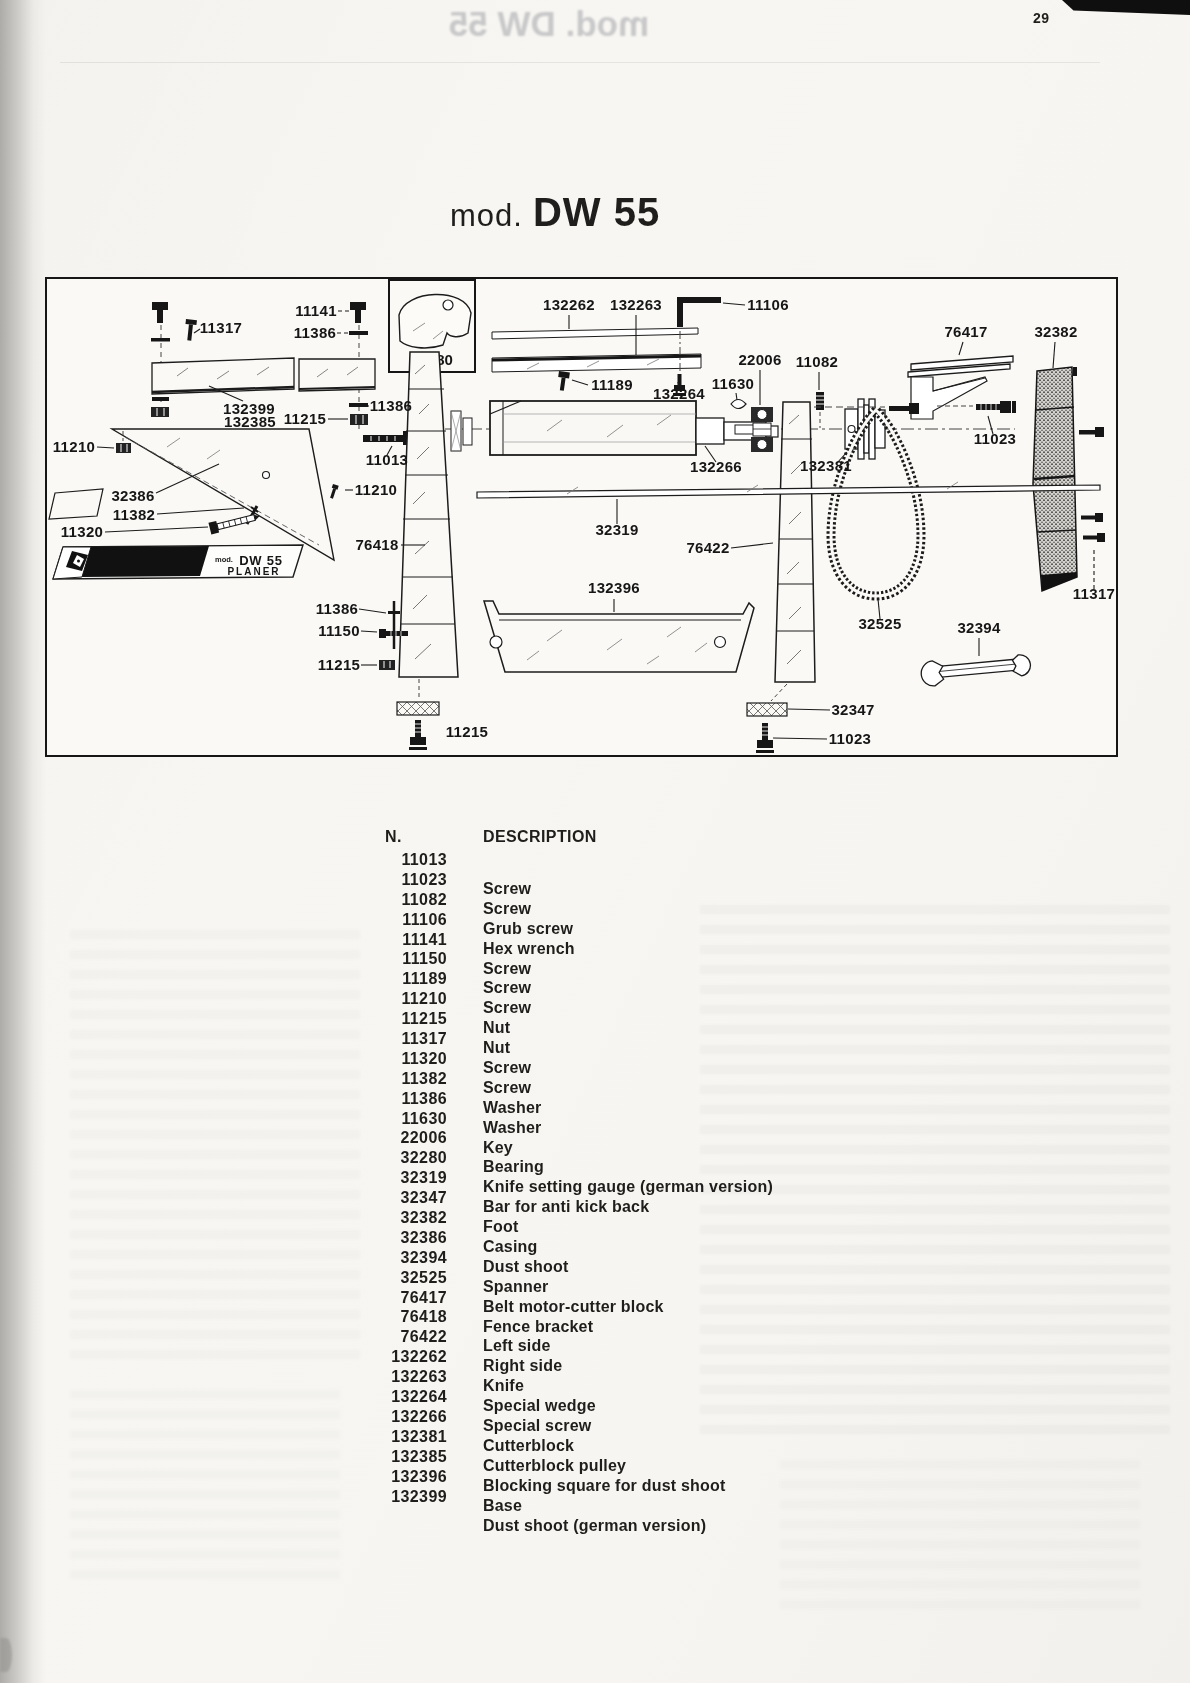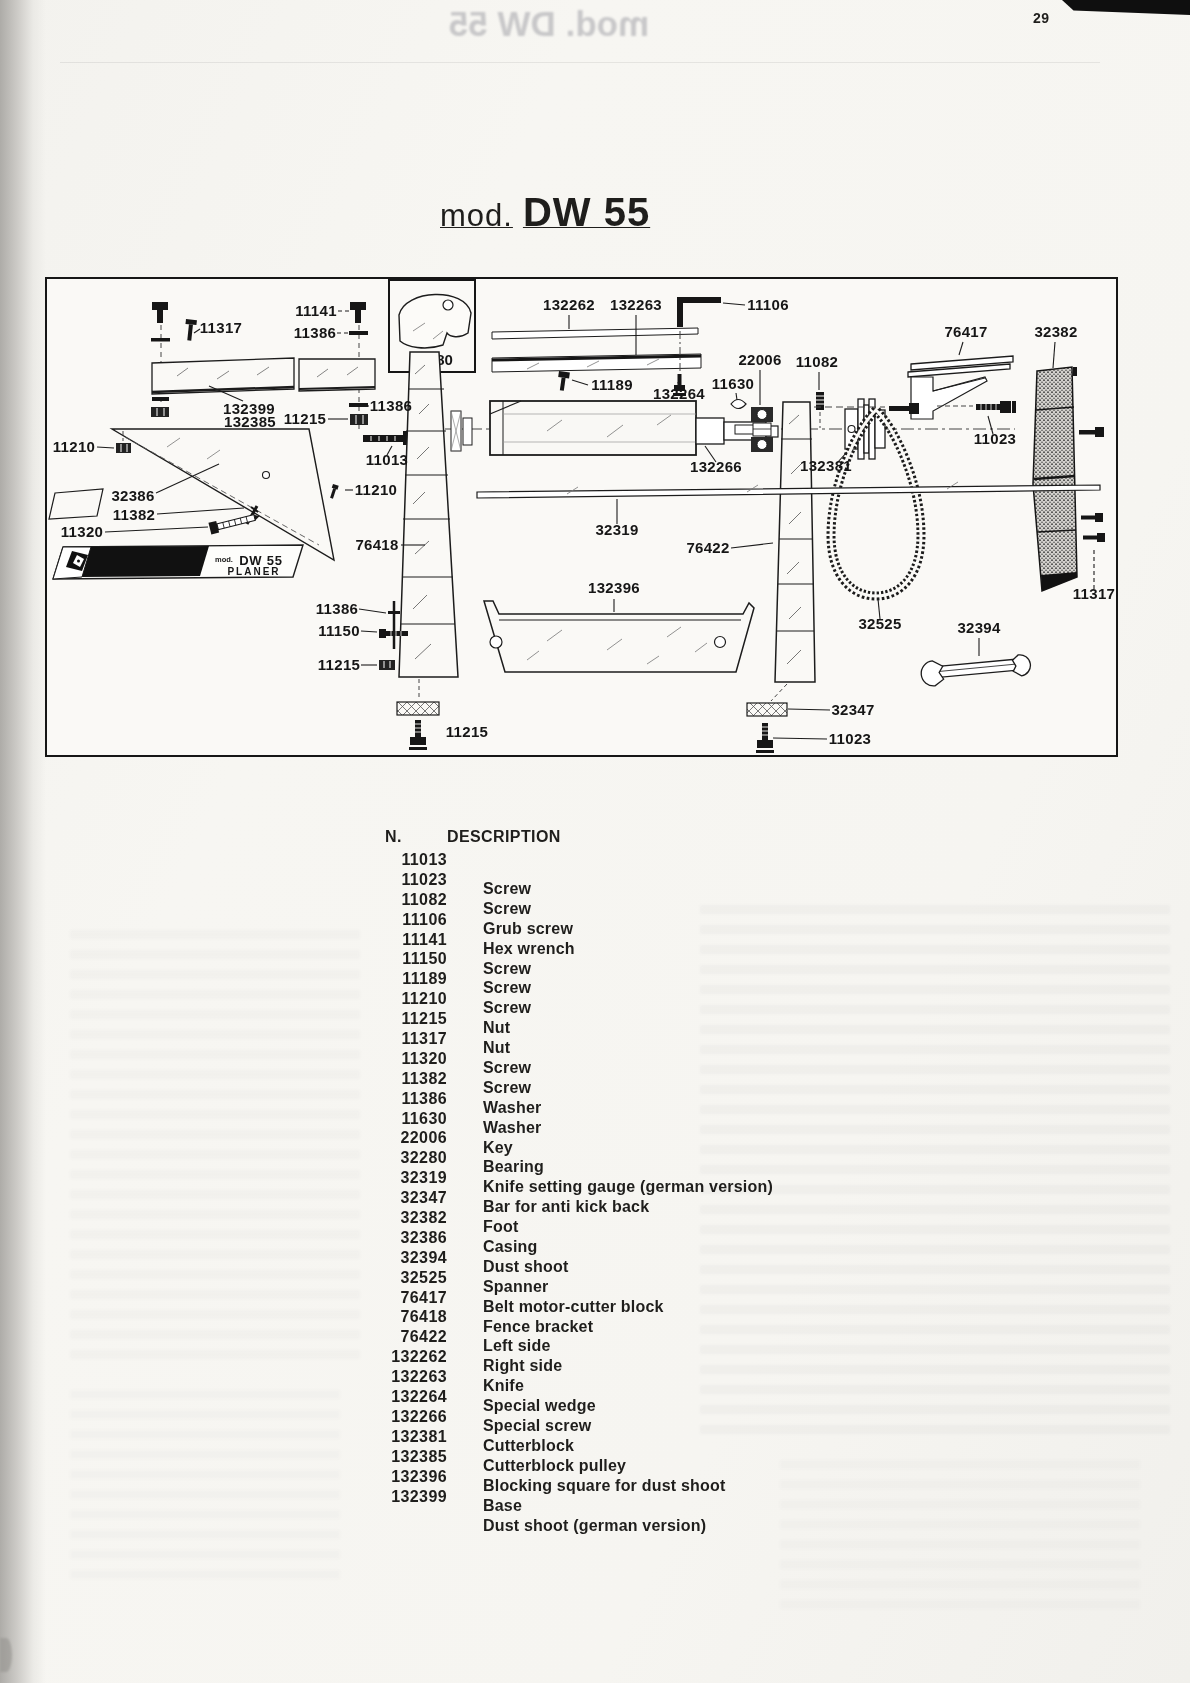--- a/index.html
+++ b/index.html
@@ -19,35 +19,35 @@
   .page-number{position:absolute;left:1033px;top:10px;font-size:14px;font-weight:700;letter-spacing:.5px;}
   .bleed-title{position:absolute;left:424px;top:4px;width:250px;text-align:center;
     font-size:35px;font-weight:700;color:#a2a2a8;opacity:.55;filter:blur(1.3px);
     transform:scaleX(-1);}
   .bleed-block{position:absolute;filter:blur(1.8px);opacity:.55;
     background:repeating-linear-gradient(180deg,rgba(70,70,80,.07) 0 9px,rgba(0,0,0,0) 9px 20px);}
   .bb1{left:700px;top:905px;width:470px;height:540px;}
   .bb2{left:70px;top:930px;width:290px;height:430px;opacity:.4;}
   .bb3{left:70px;top:1390px;width:270px;height:190px;opacity:.35;}
   .bb4{left:780px;top:1460px;width:360px;height:160px;opacity:.35;}
-  .page-title{position:absolute;left:440px;top:190px;width:330px;white-space:nowrap;text-decoration:underline;}
+  .page-title{position:absolute;left:450px;top:190px;width:330px;white-space:nowrap;}
   .page-title .mod{font-size:31px;font-weight:500;letter-spacing:1px;}
   .page-title .model{font-size:40px;font-weight:700;letter-spacing:1px;margin-left:10px;}
   .diagram-frame{position:absolute;left:45px;top:277px;width:1069px;height:476px;
     border:2.4px solid #161616;background:#faf9f6;box-sizing:content-box;}
   .diagram-frame svg{display:block;}
   .callout{font:700 15px "Liberation Sans",sans-serif;fill:#161616;letter-spacing:.3px;}
   .np-small{font:700 7.5px "Liberation Sans",sans-serif;fill:#161616;}
   .np-model{font:700 13px "Liberation Sans",sans-serif;fill:#161616;letter-spacing:.8px;}
   .np-type{font:700 10px "Liberation Sans",sans-serif;fill:#161616;letter-spacing:2px;}
   .inset-label{font:700 15px "Liberation Sans",sans-serif;fill:#161616;}
   .parts-table{position:absolute;left:340px;top:828px;}
   .pt-head{display:flex;font-size:16px;font-weight:700;margin-bottom:4px;letter-spacing:.4px;}
   .pt-head .cell-n{width:107px;text-align:left;padding-left:45px;box-sizing:border-box;}
-  .pt-head .cell-desc{}
+  .pt-head .cell-desc{margin-left:36px;}
   .prow{display:flex;height:19.9px;line-height:19.9px;font-size:16px;font-weight:700;}
   .prow .cell-n{width:107px;text-align:right;letter-spacing:.4px;}
   .prow .cell-desc{margin-left:36px;white-space:nowrap;letter-spacing:.2px;margin-top:29px;}
 </style>
 </head>
 <body>
 
 <div class="edge-left"></div>
 <div class="corner-tr"></div>
 <div class="corner-bl"></div>

